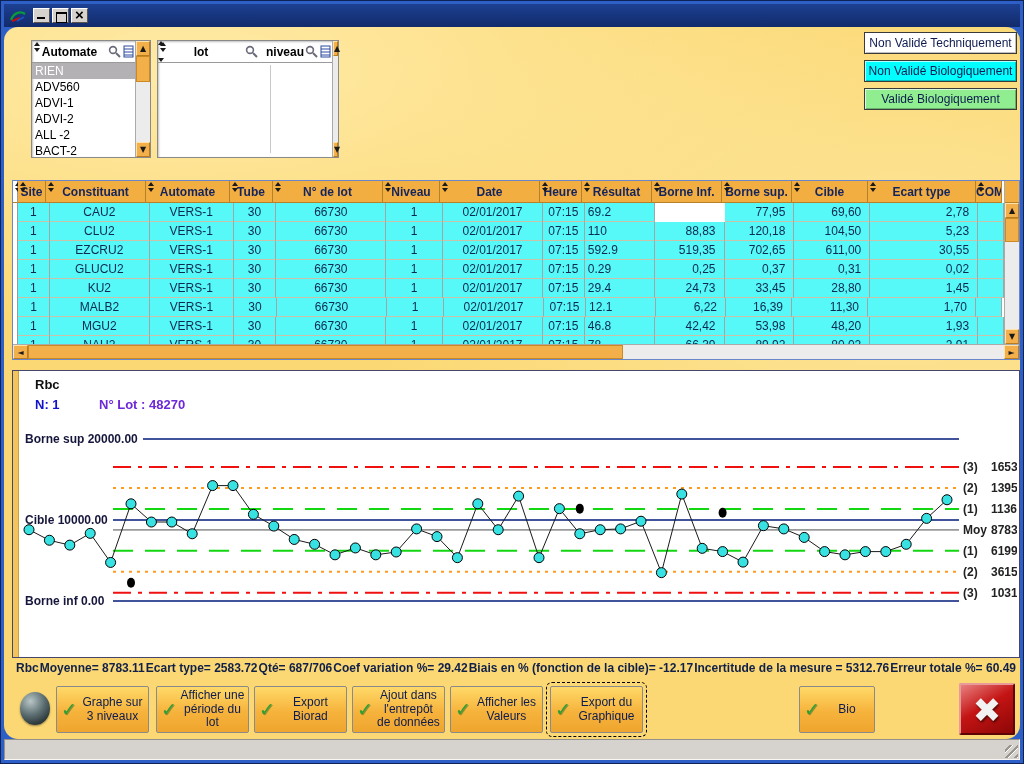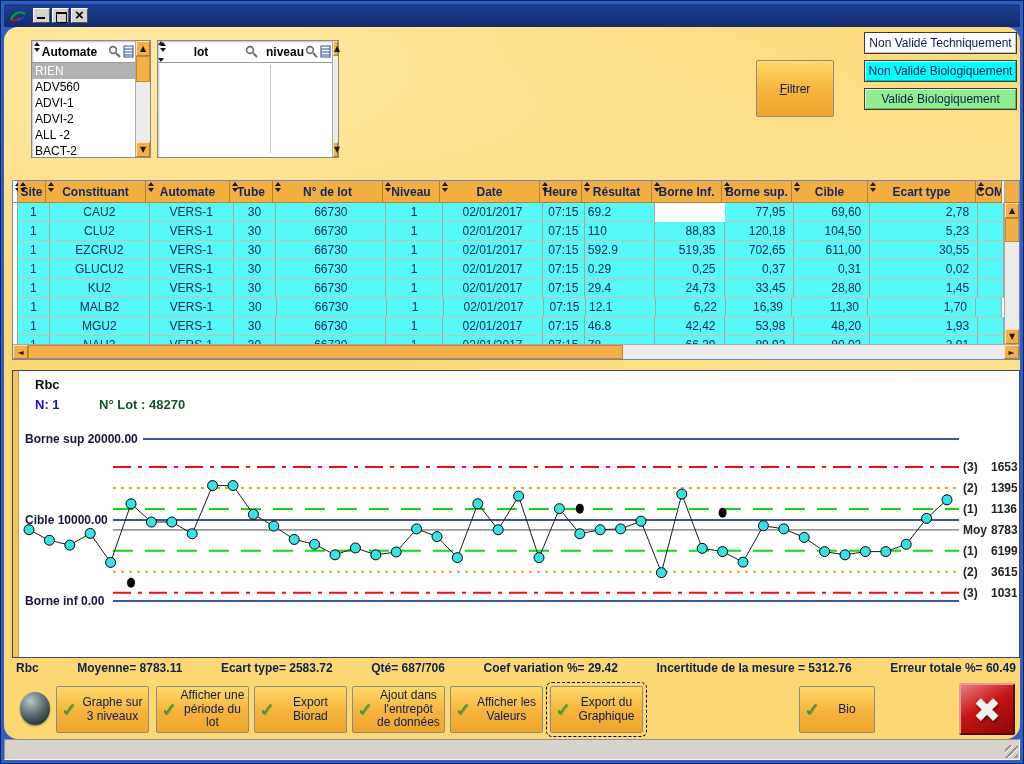--- a/index.html
+++ b/index.html
@@ -88,21 +88,21 @@
   .sb-h { height:15px; display:flex; background:#ececec; border-top:1px solid #aaa; }
   .sb-h .sb-btn { width:15px; height:100%; }
   .sb-h .sb-thumb { width:595px; }
 
   
   .chart-panel { position:absolute; left:8px; top:343px; width:1008px; height:288px;
     background:#fff; border:1px solid #46466a; }
   .chart-goldstrip { position:absolute; left:0; top:0; bottom:0; width:6px; background:#f3c35c; border-right:1px solid #caa13e; }
   .chart-title { position:absolute; left:22px; top:6px; font-size:13px; font-weight:bold; color:#101010; }
   .chart-n { position:absolute; left:22px; top:26px; font-size:13px; font-weight:bold; color:#1212cc; }
-  .chart-lot { position:absolute; left:86px; top:26px; font-size:13px; font-weight:bold; color:#14532d; }
+  .chart-lot { position:absolute; left:86px; top:26px; font-size:13px; font-weight:bold; color:#6d28d9; }
   #chart-svg { position:absolute; left:8px; top:44px; }
 
   
   .stats-row { position:absolute; left:8px; top:634px; width:1008px; display:flex;
     justify-content:space-between; font-size:12px; font-weight:bold; color:#10204a; padding:0 4px; }
   .sphere { position:absolute; left:16px; top:665px; width:30px; height:33px; border-radius:50%;
     background:radial-gradient(circle at 35% 28%, #b9c6c6, #5d6f72 45%, #2a3638 78%, #10181a);
     box-shadow: 0 1px 2px rgba(0,0,0,0.4); }
   .abtn { position:absolute; top:659px; width:93px; height:47px; display:flex; align-items:center;
     padding:2px 3px 2px 4px; line-height:1.12; text-align:center; }
@@ -196,23 +196,20 @@
         <div class="lb-items"></div>
         <div class="lot-divider" style="left:112px; top:24px;"></div>
       </div>
       <div class="sb-v">
         <div class="sb-btn arr-up"></div>
         <div class="sb-fill"></div>
         <div class="sb-btn arr-down"></div>
       </div>
     </div>
 
-    <button id="filtrer-btn" class="btn-orange">
-        <span><u>F</u><span>iltrer</span></span>
-      </button>
 
     <div id="legend-wrap">
         <div class="legend-btn" style="top: 5px; background: rgb(255, 255, 255);">Non Validé Techniquement</div>
         <div class="legend-btn" style="top: 33px; background: rgb(0, 255, 255);">Non Validé Biologiquement</div>
         <div class="legend-btn" style="top: 61px; background: rgb(144, 238, 144);">Validé Biologiquement</div>
       </div>
 
     <div class="grid">
       <div class="grid-inner">
         <div class="grid-left">
@@ -475,20 +472,21 @@
           <ellipse cx="701.5999999999999" cy="97.71" rx="4" ry="5" fill="#000"></ellipse>
         </svg>
     </div>
 
     <div class="stats-row" id="stats-row">
         <span>Rbc</span>
         <span>Moyenne= 8783.11</span>
         <span>Ecart type= 2583.72</span>
         <span>Qté= 687/706</span>
         <span>Coef variation %= 29.42</span>
+        <span>Biais en % (fonction de la cible)= -12.17</span>
         <span>Incertitude de la mesure = 5312.76</span>
         <span>Erreur totale %= 60.49</span>
       </div>
 
     <div class="sphere"></div>
     <div id="actions-wrap">
         <button class="abtn btn-orange" style="left: 52px;">
           <span class="chk">✓</span>
           <span class="lbl">Graphe sur 3 niveaux</span>
         </button>

